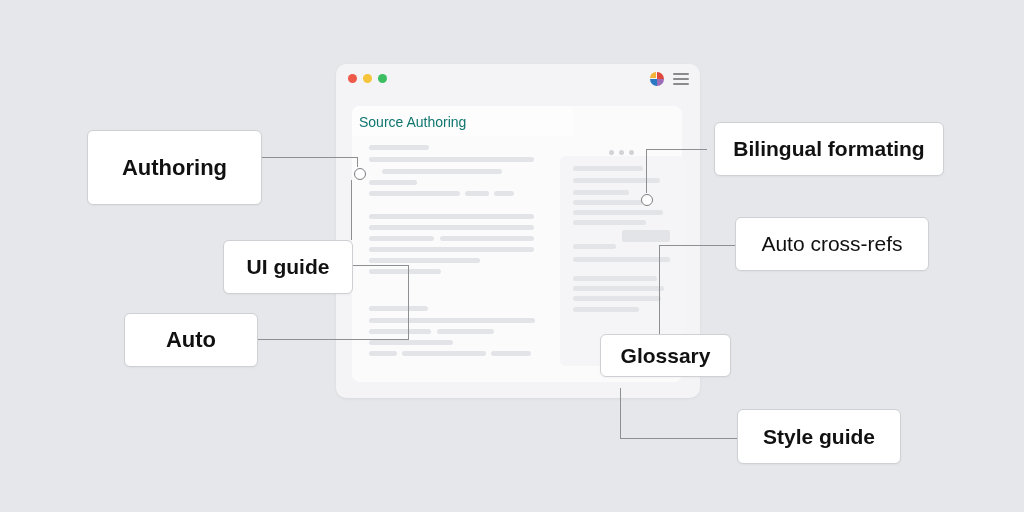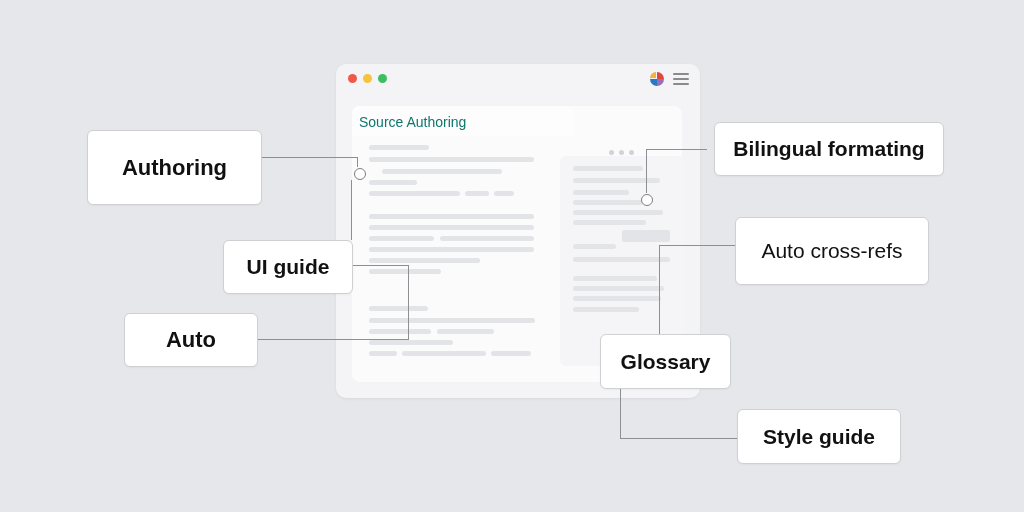--- a/index.html
+++ b/index.html
@@ -117,15 +117,15 @@
 <div class="node" style="left:641px;top:194px;"></div>
 <div class="connector" style="left:659px;top:245px;width:77px;height:1px;"></div>
 <div class="connector" style="left:659px;top:245px;width:1px;height:90px;"></div>
 <div class="connector" style="left:620px;top:388px;width:1px;height:50px;"></div>
 <div class="connector" style="left:620px;top:438px;width:118px;height:1px;"></div>
 
 <div class="label-box" style="left:87px;top:130px;width:175px;height:75px;font-size:22px;">Authoring</div>
 <div class="label-box" style="left:223px;top:240px;width:130px;height:54px;font-size:21px;">UI guide</div>
 <div class="label-box" style="left:124px;top:313px;width:134px;height:54px;font-size:22px;">Auto</div>
 <div class="label-box light" style="left:706px;top:122px;width:230px;height:54px;font-size:21px;font-weight:bold;margin-left:8px;">Bilingual formating</div>
-<div class="label-box light" style="left:735px;top:217px;width:194px;height:68px;font-size:21px;">Auto cross-refs</div>
-<div class="label-box light" style="left:600px;top:334px;width:131px;height:55px;font-size:21px;font-weight:bold;">Glossary</div>
+<div class="label-box light" style="left:735px;top:217px;width:194px;height:54px;font-size:21px;">Auto cross-refs</div>
+<div class="label-box light" style="left:600px;top:334px;width:131px;height:43px;font-size:21px;font-weight:bold;">Glossary</div>
 <div class="label-box light" style="left:737px;top:409px;width:164px;height:55px;font-size:21px;font-weight:bold;">Style guide</div>
 
 </body></html>

